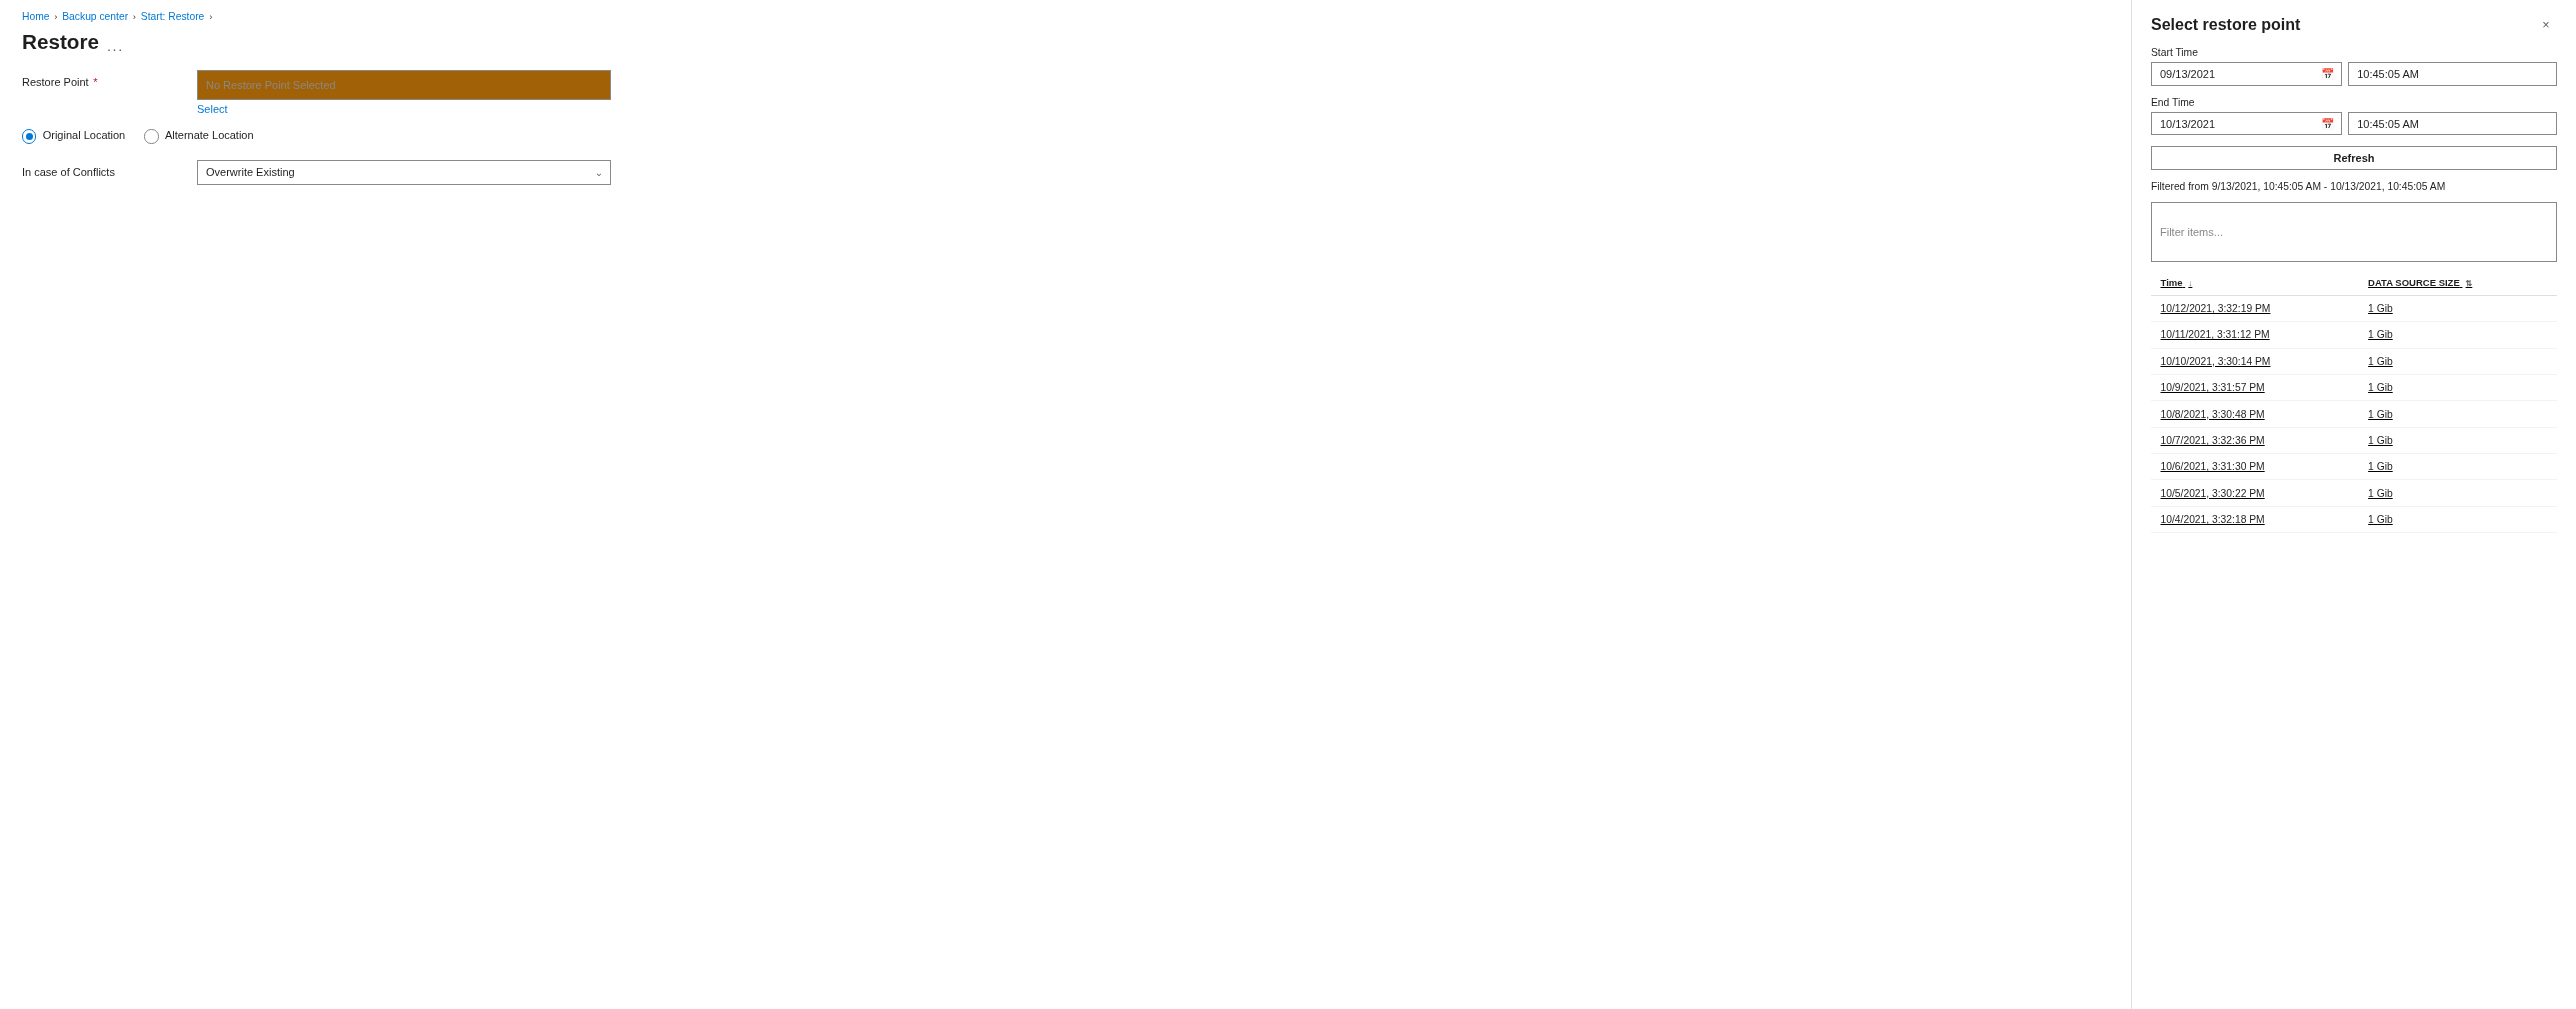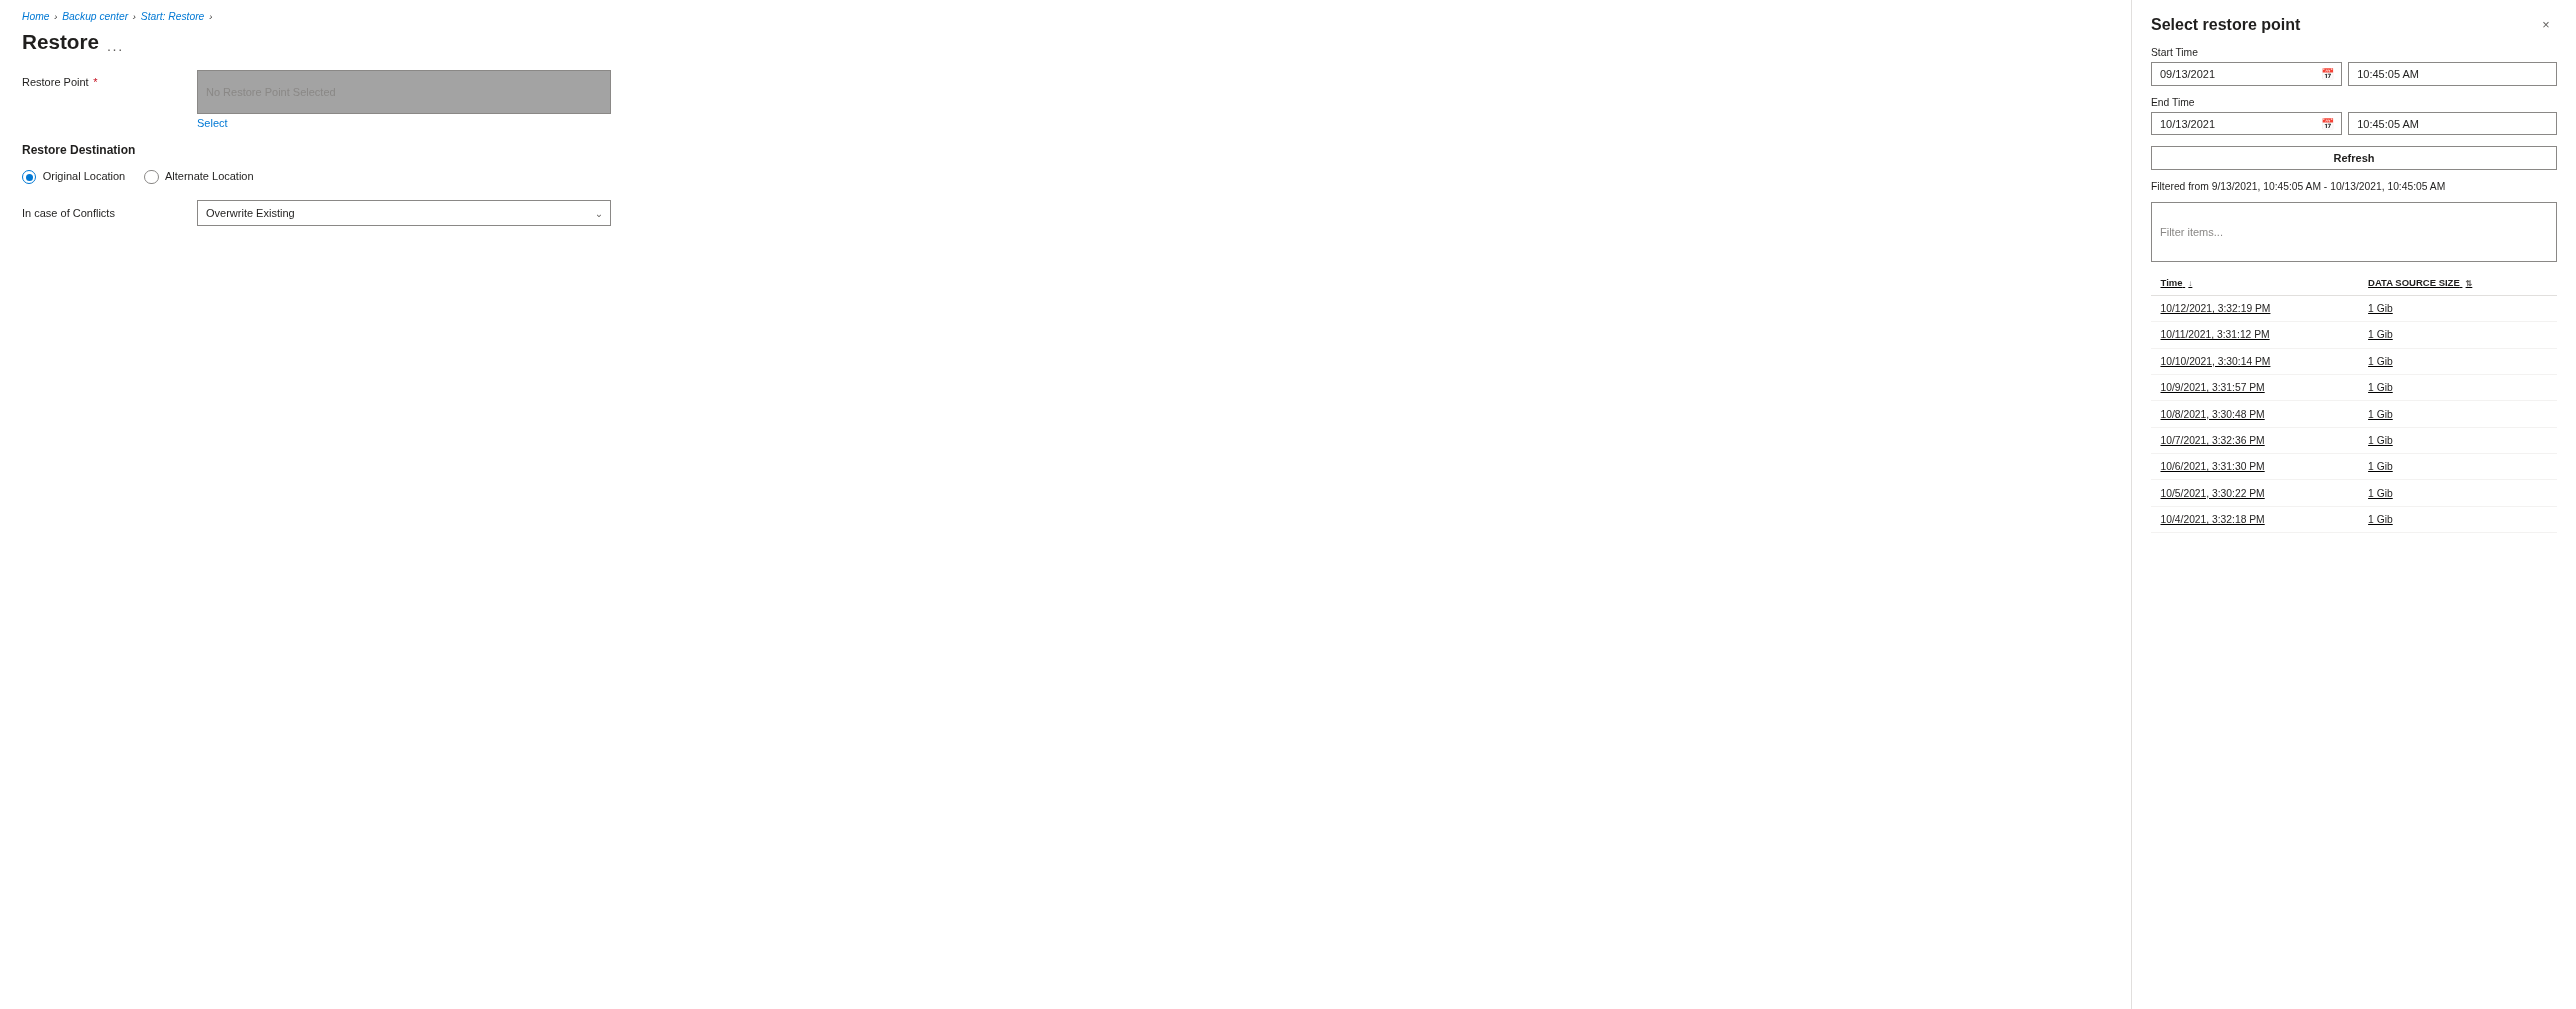--- a/index.html
+++ b/index.html
@@ -15,21 +15,20 @@
       min-width: 0;
     }
 
     .breadcrumb {
       display: flex;
       align-items: center;
       padding: 11px 22px 4.8px 22px;
       font-size: 10.3px;
       color: #0078d4;
       gap: 4.8px;
-      font-style: italic;
     }
     .breadcrumb span { color: #323130; }
     .breadcrumb a { color: #0078d4; text-decoration: none; }
     .breadcrumb-sep { color: #605e5c; font-size: 9.5px; }
 
     .page-title {
       display: flex;
       align-items: flex-end;
       padding: 3.2px 22px 16px 22px;
       gap: 8px;
@@ -70,24 +69,24 @@
     }
 
     .form-control {
       flex: 1;
       display: flex;
       flex-direction: column;
     }
 
     .text-input {
       border: 0.8px solid #8a8886;
-      padding: 15px 8px;
-      font-size: 11px;
-      color: #201f1e;
-      background: #a3a3a3;
+      padding: 8px 8px;
+      font-size: 11px;
+      color: #201f1e;
+      background: #a16207;
       width: 100%;
       max-width: 414px;
       outline: none;
     }
     .text-input::placeholder { color: #8a8886; }
 
     .select-link {
       color: #0078d4;
       font-size: 11px;
       text-decoration: none;
@@ -334,21 +333,20 @@
     <div class="form-row">
       <div class="form-label">
         <span>Restore Point</span><span class="required"> *</span>
       </div>
       <div class="form-control">
         <input type="text" class="text-input" readonly="" placeholder="No Restore Point Selected" style="">
         <a href="#" class="select-link">Select</a>
       </div>
     </div>
 
-    <div class="section-title">Restore Destination</div>
 
     <div class="radio-group">
       <label class="radio-item">
         <div class="radio-outer checked">
           <div class="radio-inner"></div>
         </div>
         <span>Original Location</span>
       </label>
       <label class="radio-item">
         <div class="radio-outer unchecked"></div>

